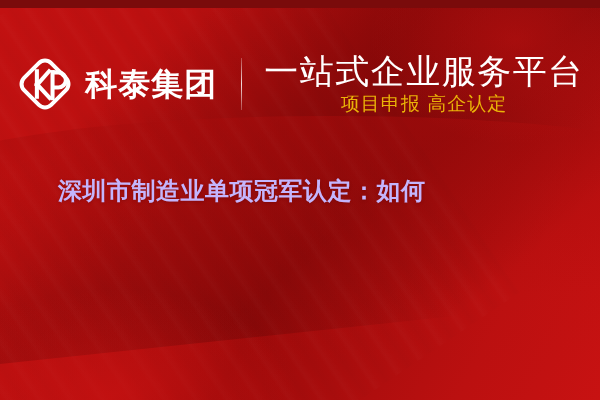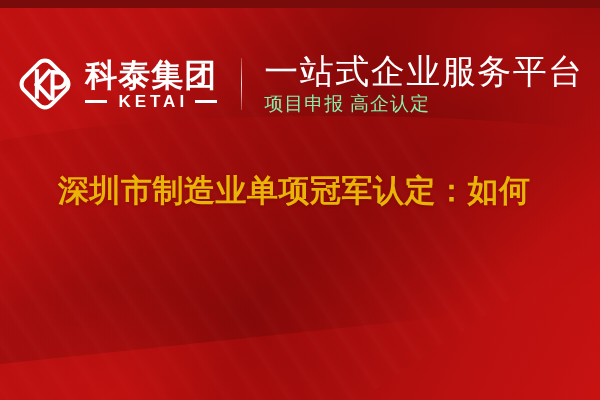--- a/index.html
+++ b/index.html
@@ -179,39 +179,40 @@
   .tagline-main {
     color: #ffffff;
     font-size: 34px;
     font-weight: 300;
     letter-spacing: 1.5px;
     line-height: 1.05;
     white-space: nowrap;
     font-family: "Liberation Sans", "DejaVu Sans", sans-serif;
   }
   .tagline-sub {
-    color: #86efac;
+    color: #eab308;
     font-size: 19px;
     font-weight: 400;
     letter-spacing: 1px;
     line-height: 1.05;
     white-space: nowrap;
-    font-family: Liberation Serif, serif;
+    font-family: Liberation Sans, sans-serif;
+    text-align: center;
   }
 
   
   .headline {
     position: absolute;
     left: 58px;
     top: 160px;
     width: 510px;
   }
   .headline-line {
-    color: #eab308;
-    font-size: 31px;
+    color: #c4b5fd;
+    font-size: 24px;
     font-weight: 700;
     letter-spacing: 0.5px;
     line-height: 46px;
     white-space: nowrap;
     font-family: "Liberation Sans", "DejaVu Sans", sans-serif;
     text-shadow: 0 1px 3px rgba(90,4,4,0.35);
   }
 </style>
 </head>
 <body>
@@ -237,25 +238,20 @@
           <path d="M36 52 L57 28"></path>
           <path d="M36 50 L58 74"></path>
         </g>
         <g fill="none" stroke="#ffffff" stroke-width="7">
           <path d="M63 26 L63 78"></path>
           <path d="M63 30 L73 30 A13 13 0 0 1 73 56 L63 56"></path>
         </g>
       </svg>
       <div class="logo-words">
         <div class="logo-cn">科泰集团</div>
-        <div class="logo-en-row">
-          <span class="logo-dash"></span>
-          <span class="logo-en">KETAI</span>
-          <span class="logo-dash"></span>
-        </div>
       </div>
     </div>
 
     <div class="divider"></div>
 
     <div class="tagline-block">
       <div class="tagline-main">一站式企业服务平台</div>
       <div class="tagline-sub">项目申报 高企认定</div>
     </div>
 

